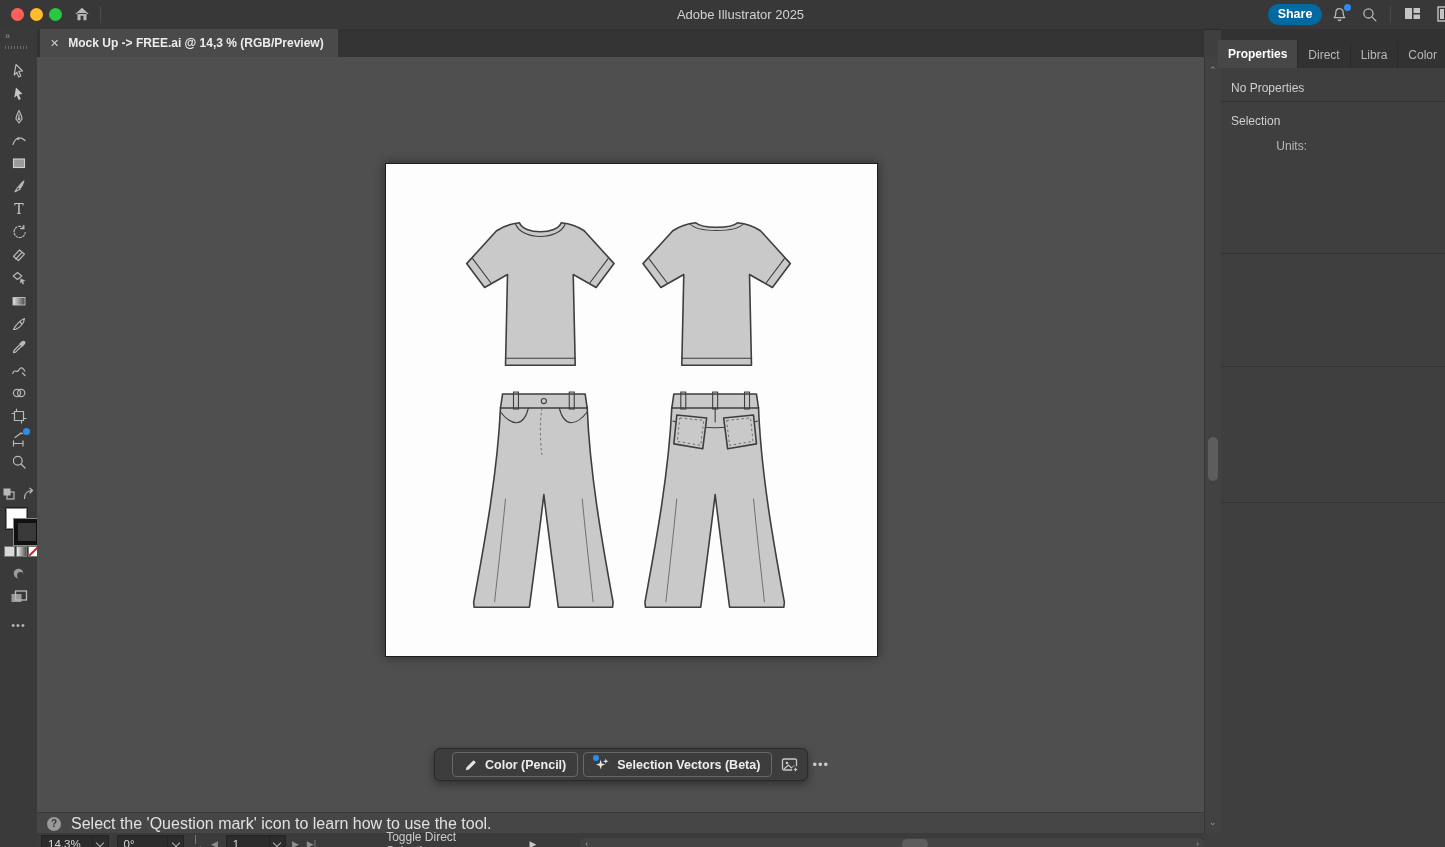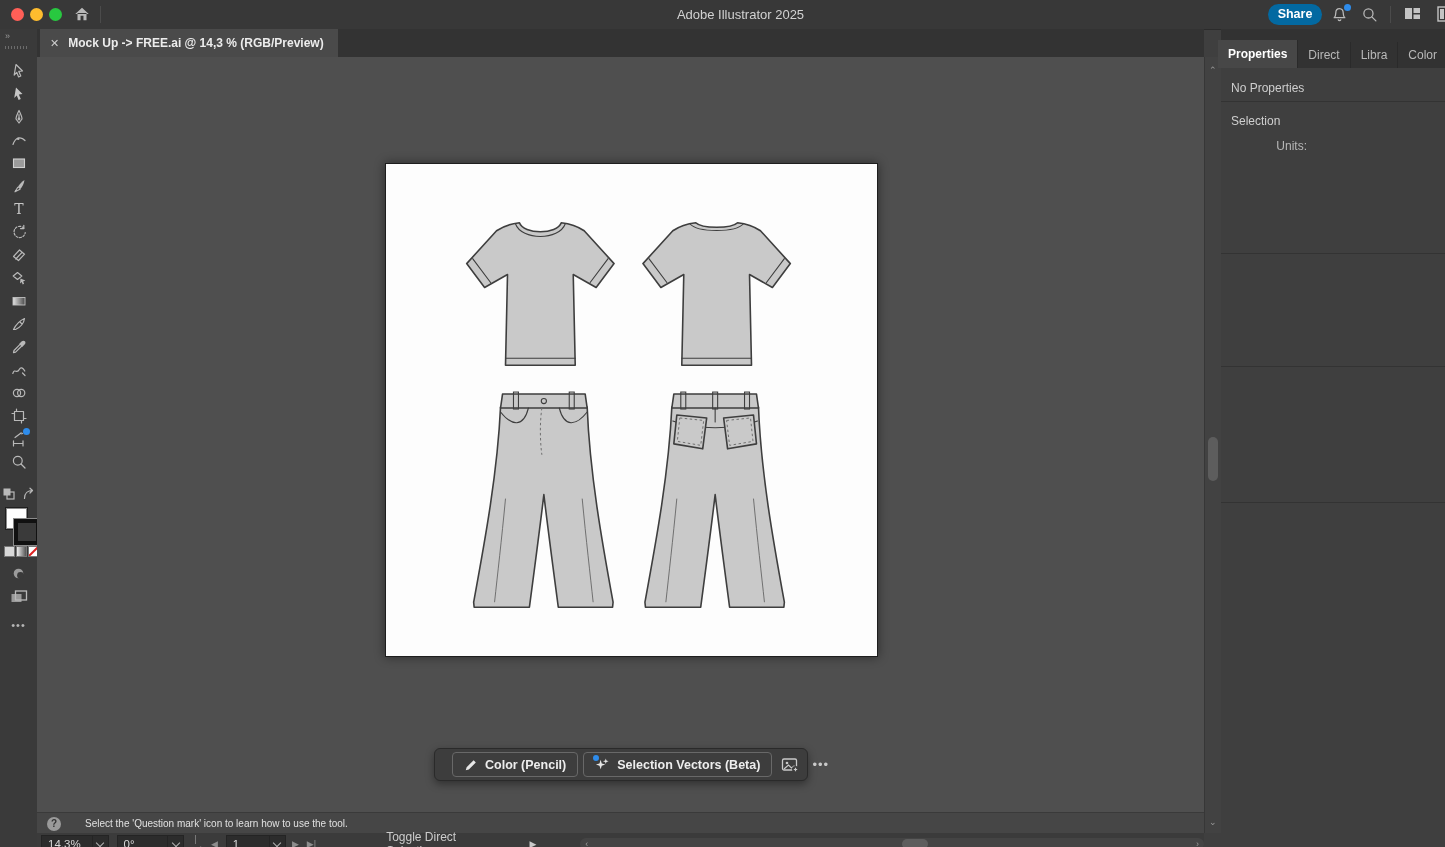--- a/index.html
+++ b/index.html
@@ -54,21 +54,21 @@
            border-radius:6px;box-shadow:0 3px 8px rgba(0,0,0,.4);display:flex;align-items:center;}
   .taskbar .handle{width:3px;height:17px;background:#8a8a8a;border-radius:2px;margin:0 10px 0 7px;}
   .tb-btn{height:23px;border:1px solid #686868;border-radius:4px;display:flex;align-items:center;gap:7px;
           padding:0 11px;color:#ededed;font-size:12.5px;font-weight:bold;cursor:pointer;background:#3d3d3d;white-space:nowrap;}
   .tb-btn + .tb-btn{margin-left:5px;}
   .tb-icbtn{margin-left:9px;color:#c9c9c9;cursor:pointer;display:flex;align-items:center;position:relative;}
   
   .hintbar{position:absolute;left:37px;top:812px;width:1167px;height:21px;background:#464646;display:flex;align-items:center;border-top:1px solid #3a3a3a;}
   .qmark{width:14px;height:14px;border-radius:50%;background:#9a9a9a;color:#333;font-size:10px;font-weight:bold;
          display:flex;align-items:center;justify-content:center;margin:0 10px 0 10px;}
-  .hint-text{font-size:10px;color:#e0e0e0;margin-left:14px;}
+  .hint-text{font-size:16px;color:#e0e0e0;}
   
   .bottombar{position:absolute;left:37px;top:833px;width:1167px;height:22px;background:#3b3b3b;display:flex;align-items:center;}
   .bb-field{height:16px;background:#2c2c2c;border:1px solid #242424;color:#d8d8d8;font-size:11.5px;
             display:flex;align-items:center;padding:0 6px;}
   .bb-chev{width:16px;height:16px;background:#2c2c2c;border:1px solid #242424;border-left:none;display:flex;align-items:center;justify-content:center;cursor:pointer;}
   .chev{width:5px;height:5px;border-right:1.4px solid #b5b5b5;border-bottom:1.4px solid #b5b5b5;transform:rotate(45deg);margin-top:-3px;}
   .nav-ic{color:#8d8d8d;font-size:9px;margin:0 4px;cursor:pointer;}
   .bb-action{font-size:12px;color:#cccccc;margin-left:66px;}
   .hscroll{position:relative;margin-left:40px;width:664px;height:12px;background:#444444;border-radius:6px;}
   .hscroll .arrow{position:absolute;top:0;font-size:9px;color:#9a9a9a;line-height:12px;}

